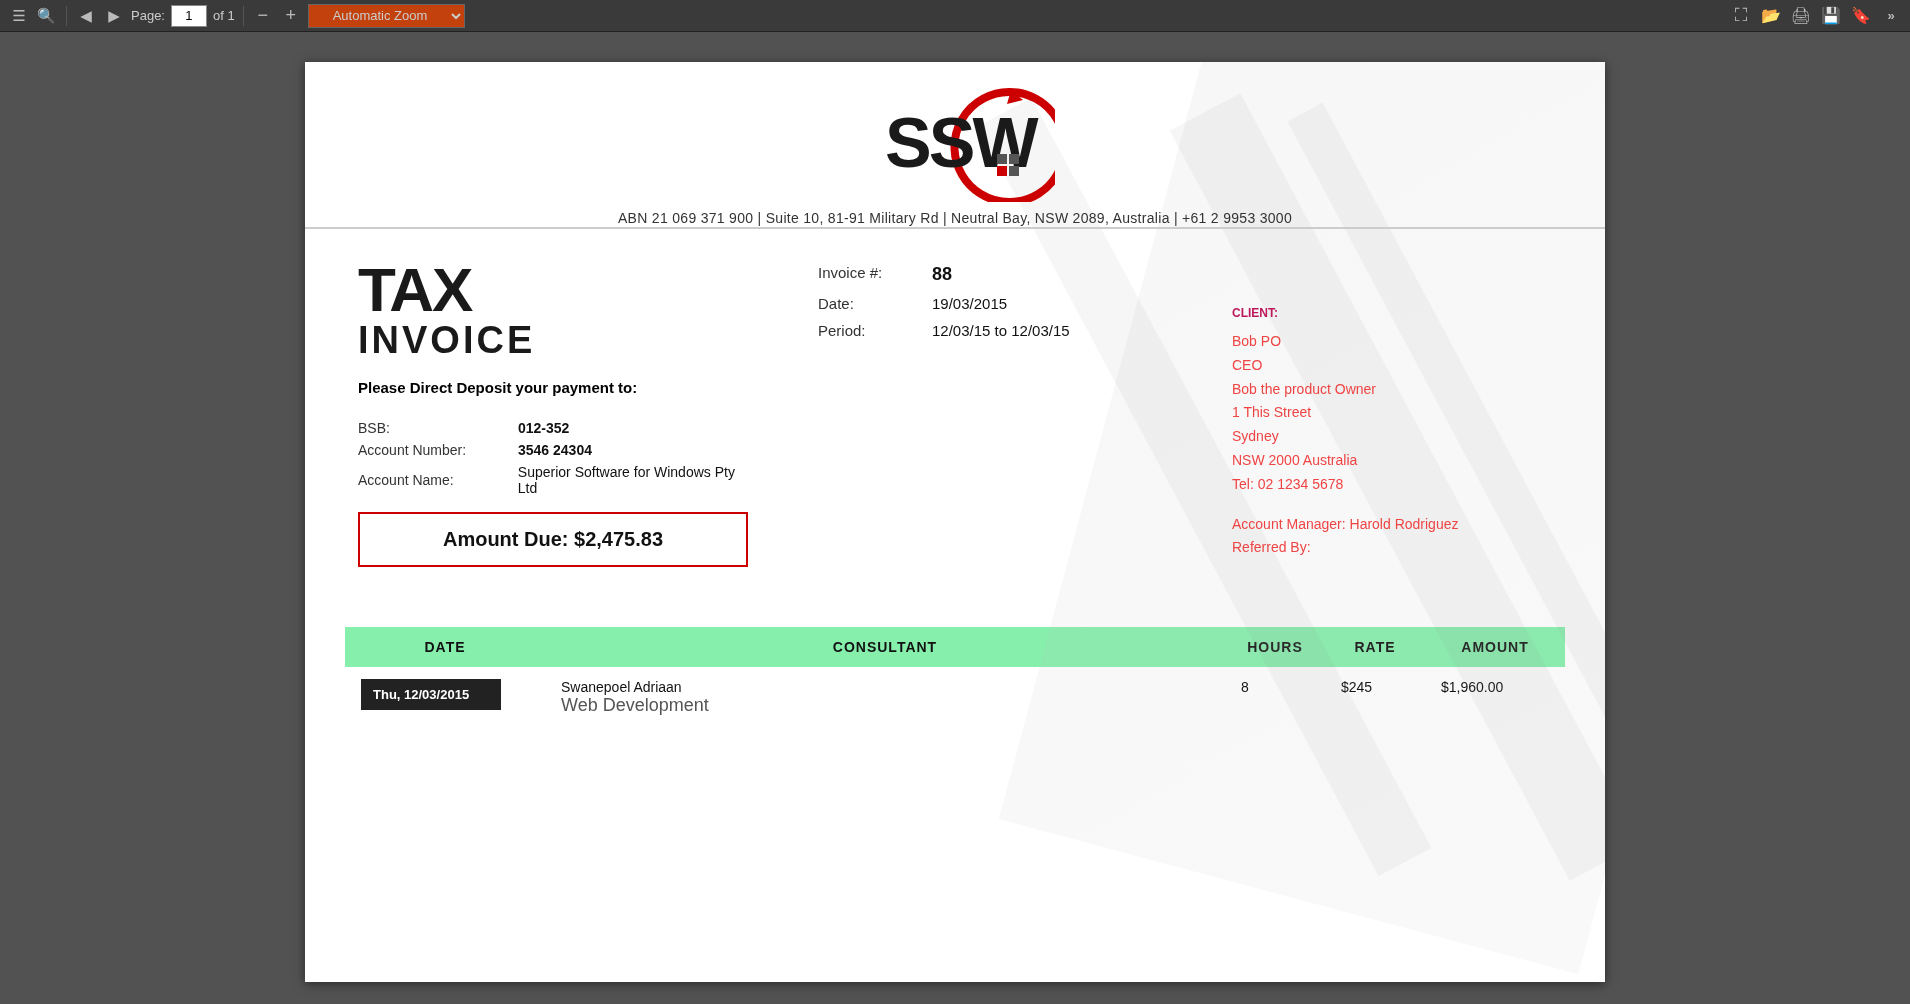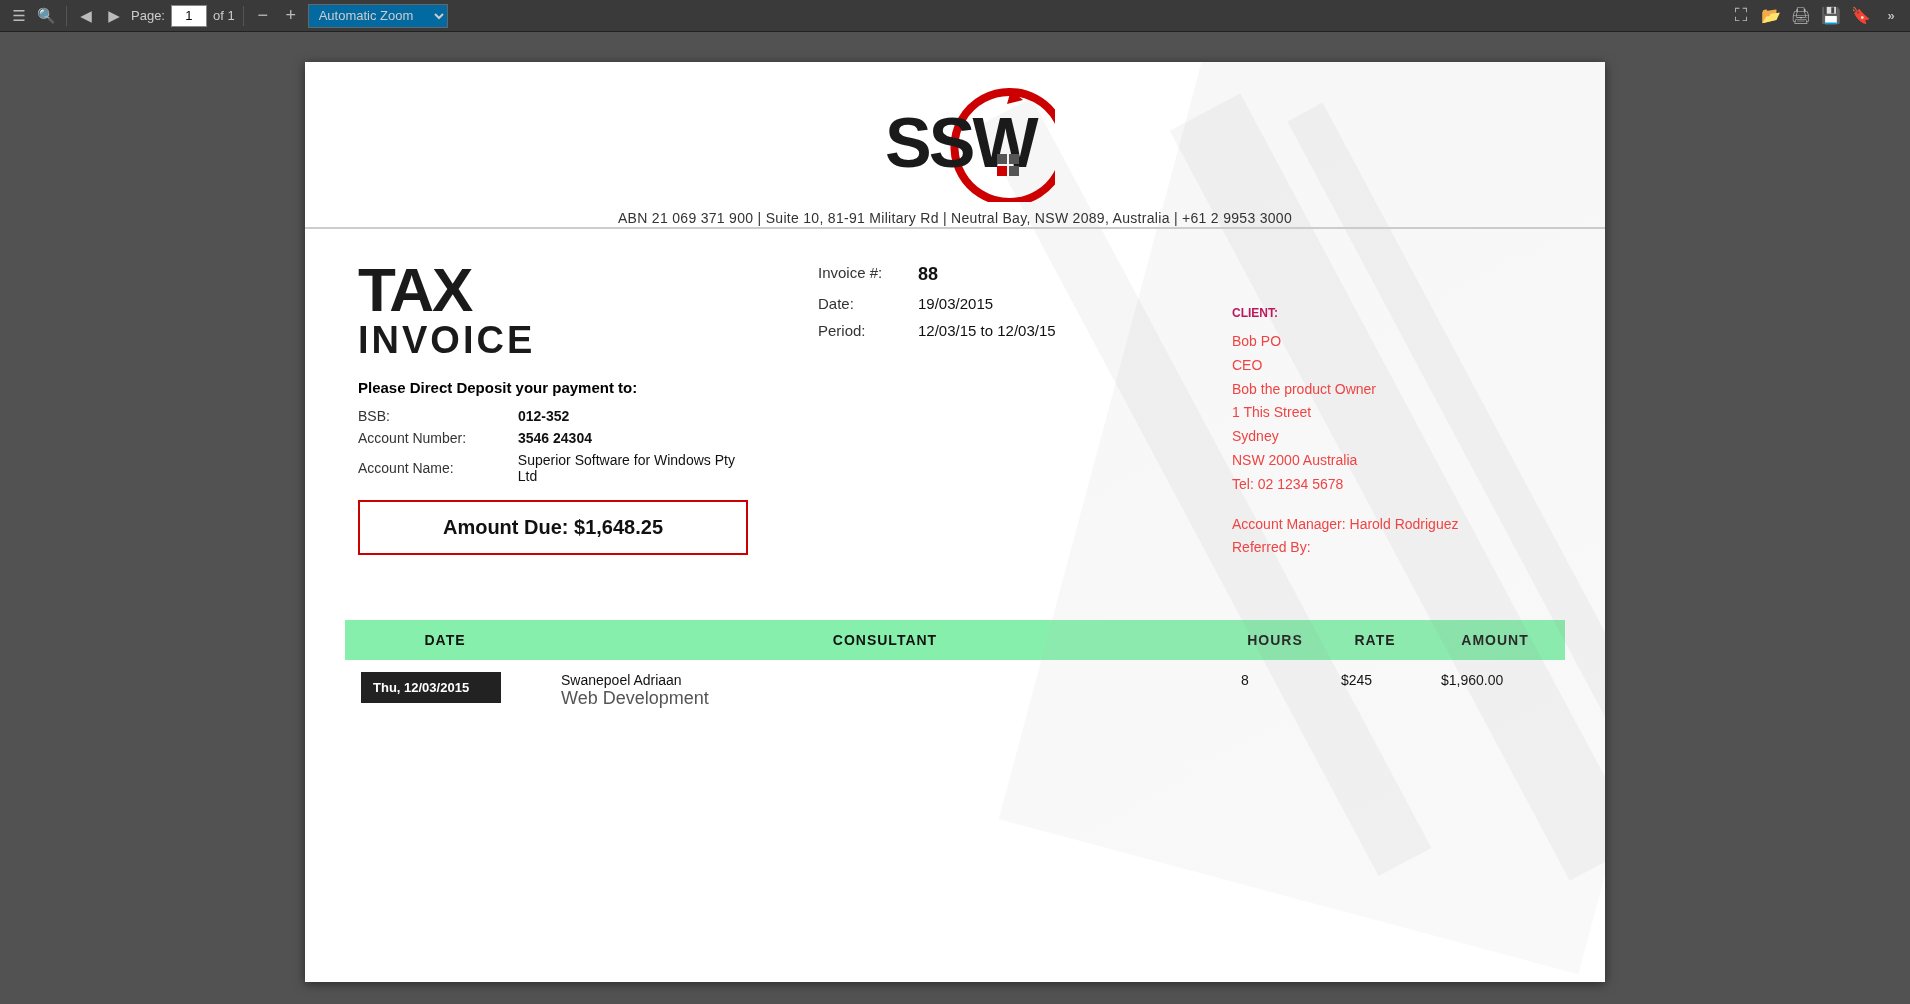--- a/index.html
+++ b/index.html
@@ -50,25 +50,25 @@
       background: #fff;
       border: 1px solid #888;
       color: #000;
       font-size: 13px;
     }
     .page-of {
       color: #ccc;
       font-size: 13px;
     }
     .zoom-select {
-      background: #0369a1;
+      background: #c2410c;
       border: 1px solid #666;
       color: #ccc;
       font-size: 13px;
-      padding: 2px 6px;
+      padding: 2px 20px;
       height: 24px;
       cursor: pointer;
       min-width: 140px;
     }
     .toolbar-spacer { flex: 1; }
     .toolbar-right {
       display: flex;
       align-items: center;
       gap: 8px;
     }
@@ -171,21 +171,21 @@
       letter-spacing: 3px;
       display: block;
     }
 
     .payment-section {
       margin-top: 20px;
     }
     .payment-title {
       font-weight: bold;
       font-size: 15px;
-      margin-bottom: 12px;
+      margin-bottom: 24px;
     }
     .payment-row {
       display: flex;
       margin-bottom: 6px;
       font-size: 14px;
       align-items: center;
     }
     .payment-label {
       width: 160px;
       color: #333;
@@ -216,20 +216,21 @@
       display: flex;
       margin-bottom: 10px;
       font-size: 15px;
     }
     .detail-label {
       width: 100px;
       color: #333;
     }
     .detail-value {
       color: #111;
+      margin-left: 14px;
     }
 
     
     .client-section {
       width: 320px;
       flex-shrink: 0;
       padding-top: 5px;
     }
     .client-title {
       color: #be185d;
@@ -384,21 +385,21 @@
               <span class="payment-value">3546 24304</span>
             </div>
             <div class="payment-row">
               <span class="payment-label">Account Name:</span>
               <span class="payment-value" style="font-weight:normal;">Superior Software for Windows Pty Ltd</span>
             </div>
           </div>
 
           <div class="amount-due-box">
             <span>Amount Due:</span>
-            <span>$1,648.25</span>
+            <span>$2,475.83</span>
           </div>
         </div>
 
         <div class="invoice-details-section">
           <div class="detail-row">
             <span class="detail-label">Invoice #:</span>
             <span class="detail-value" style="font-weight:bold;font-size:18px;">88</span>
           </div>
           <div class="detail-row">
             <span class="detail-label">Date:</span>

